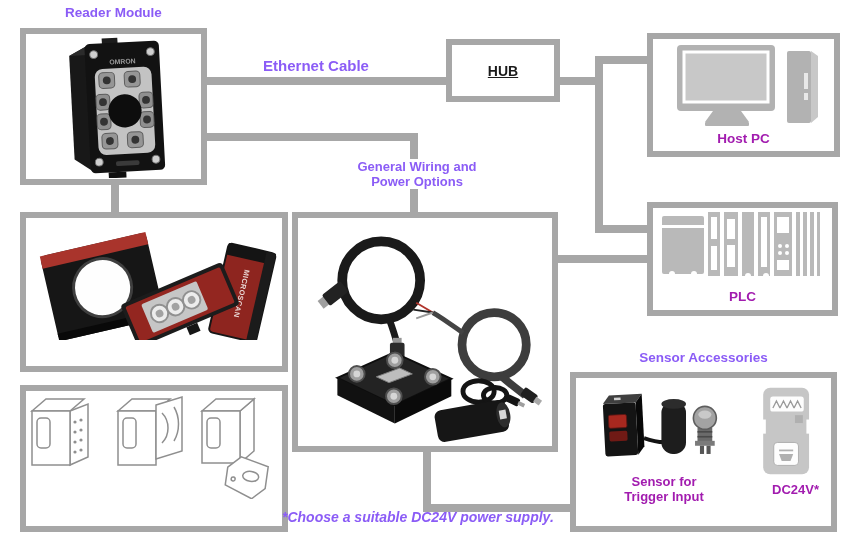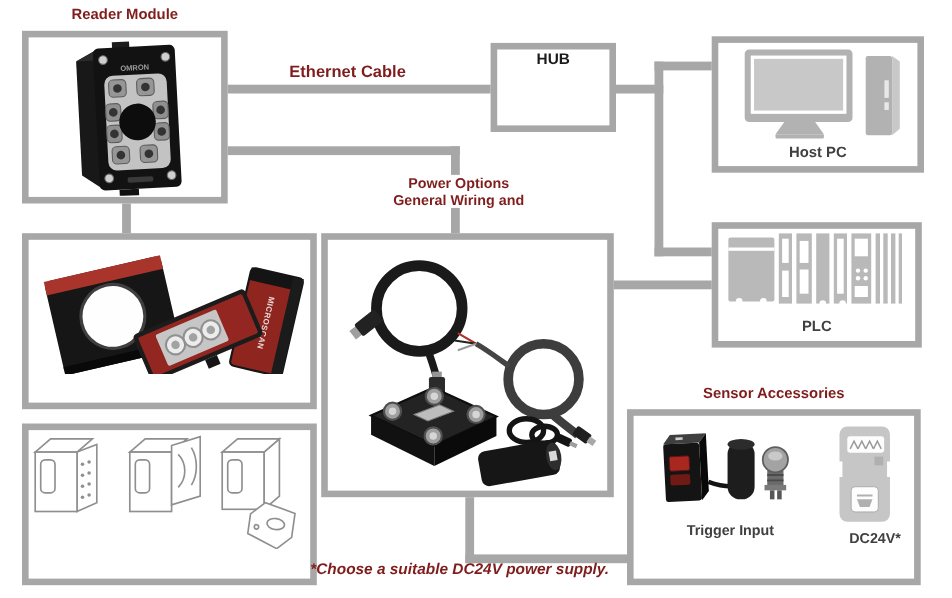--- a/index.html
+++ b/index.html
@@ -2,23 +2,23 @@
 <html><head>
 <meta charset="utf-8">
 <style>
   html,body{margin:0;padding:0;background:#ffffff;}
   #stage{
     position:relative;width:865px;height:544px;background:#ffffff;overflow:hidden;
     font-family:"Liberation Sans","DejaVu Sans",sans-serif;color:#1b1b1b;
   }
   .line{position:absolute;background:#a7a7a7;}
   .box{position:absolute;border:6px solid #a7a7a7;background:#ffffff;box-sizing:border-box;}
-  .lbl{position:absolute;font-weight:bold;font-size:13px;line-height:15px;text-align:center;color:#7f1d1d;white-space:nowrap;}
+  .lbl{position:absolute;font-weight:bold;font-size:13px;line-height:15px;text-align:center;color:#8b5cf6;white-space:nowrap;}
   .lbl.block{white-space:normal;}
-  .inlbl{position:absolute;font-weight:bold;font-size:13px;line-height:15px;text-align:center;color:#404040;}
+  .inlbl{position:absolute;font-weight:bold;font-size:13px;line-height:15px;text-align:center;color:#a21caf;}
   svg{display:block;}
   .icon{position:absolute;}
 </style>
 </head>
 <body>
 
 <div id="stage">
 
   <div class="line" style="left:200px;top:77px;width:250px;height:8px;"></div>
   <div class="line" style="left:556px;top:77px;width:47px;height:8px;"></div>
@@ -64,21 +64,21 @@
           <circle cx="98" cy="87" r="4" fill="#333"></circle>
         <circle cx="76" cy="77" r="17" fill="#0d0d0d"></circle>
         <rect x="64" y="128" width="24" height="5" rx="2" fill="#3a3a3a"></rect>
         <rect x="56" y="139" width="18" height="6" fill="#101010"></rect>
       </g>
     </svg>
   </div>
 
   <div class="lbl" style="left:230px;top:58px;width:172px;font-size:15px;">Ethernet Cable</div>
 
-  <div class="box" style="left:446px;top:39px;width:114px;height:81px;display:flex;justify-content:center;">
+  <div class="box" style="left:446px;top:39px;width:114px;height:63px;display:flex;align-items:center;justify-content:center;text-decoration:underline;">
     <span style="font-weight:bold;font-size:14px;">HUB</span>
   </div>
 
   <div class="box" style="left:647px;top:33px;width:193px;height:124px;">
     <svg class="icon" style="left:18px;top:4px;" width="150" height="84" viewBox="0 0 150 84">
       <rect x="6" y="2" width="98" height="66" rx="4" fill="#b2b2b2"></rect>
       <rect x="13" y="9" width="84" height="50" fill="#c8c8c8" stroke="#ffffff" stroke-width="3"></rect>
       <polygon points="42,68 70,68 78,79 34,79" fill="#b2b2b2"></polygon>
       <rect x="34" y="79" width="44" height="4" rx="1" fill="#b2b2b2"></rect>
       <rect x="116" y="8" width="24" height="72" rx="2" fill="#b2b2b2"></rect>
@@ -115,22 +115,22 @@
       <rect x="141" y="0" width="4" height="64" fill="#b9b9b9"></rect>
       <rect x="148" y="0" width="4" height="64" fill="#b9b9b9"></rect>
       <rect x="155" y="0" width="3" height="64" fill="#b9b9b9"></rect>
       <circle cx="86" cy="64" r="3" fill="#ffffff"></circle>
         <circle cx="104" cy="64" r="3" fill="#ffffff"></circle>
     </svg>
     <div class="inlbl" style="left:0;right:0;bottom:6px;font-size:13.5px;">PLC</div>
   </div>
 
   <div class="lbl block" style="left:332px;top:159px;width:170px;background:#ffffff;">
+    <div>General Wiring and</div>
     <div>Power Options</div>
-    <div>General Wiring and</div>
   </div>
   <div class="box" style="left:292px;top:212px;width:266px;height:240px;">
     <svg class="icon" style="left:2px;top:2px;" width="250" height="224" viewBox="0 0 250 230">
 
       <circle cx="80" cy="62" r="40" fill="none" stroke="#1a1a1a" stroke-width="10"></circle>
       <g transform="rotate(-38 32 76)">
         <rect x="14" y="71" width="9" height="10" fill="#9f9f9f"></rect>
         <rect x="21" y="69" width="24" height="14" rx="2" fill="#222222"></rect>
       </g>
       <path d="M88,101 C92,112 94,118 96,126" fill="none" stroke="#1a1a1a" stroke-width="7"></path>
@@ -287,20 +287,21 @@
       <rect x="0" y="38" width="5" height="16" fill="#ffffff"></rect>
       <rect x="51" y="38" width="5" height="16" fill="#ffffff"></rect>
       <rect x="10" y="12" width="38" height="17" rx="3" fill="#fdfdfd"></rect>
       <path d="M13,25 l4,-8 l4,8 M21,25 l4,-8 l4,8 M29,25 l4,-8 l4,8 M37,25 l4,-8 l4,8" fill="none" stroke="#9a9a9a" stroke-width="1.5"></path>
       <rect x="38" y="33" width="9" height="9" fill="#b0b0b0"></rect>
       <rect x="14" y="64" width="28" height="26" rx="4" fill="#fdfdfd" stroke="#aaaaaa"></rect>
       <polygon points="20,77 36,77 33,85 23,85" fill="#b0b0b0"></polygon>
       <line x1="20" y1="73" x2="36" y2="73" stroke="#b0b0b0" stroke-width="2"></line>
     </svg>
     <div class="inlbl block" style="left:8px;top:96px;width:160px;">
+      <div>Sensor for</div>
       <div>Trigger Input</div>
     </div>
     <div class="inlbl" style="left:173px;top:104px;width:70px;text-align:right;">DC24V*</div>
   </div>
 
   <div class="lbl" style="left:282px;top:510px;font-size:14px;text-align:left;font-style:italic;">*Choose a suitable DC24V power supply.</div>
 
 </div>
 
 </body></html>

